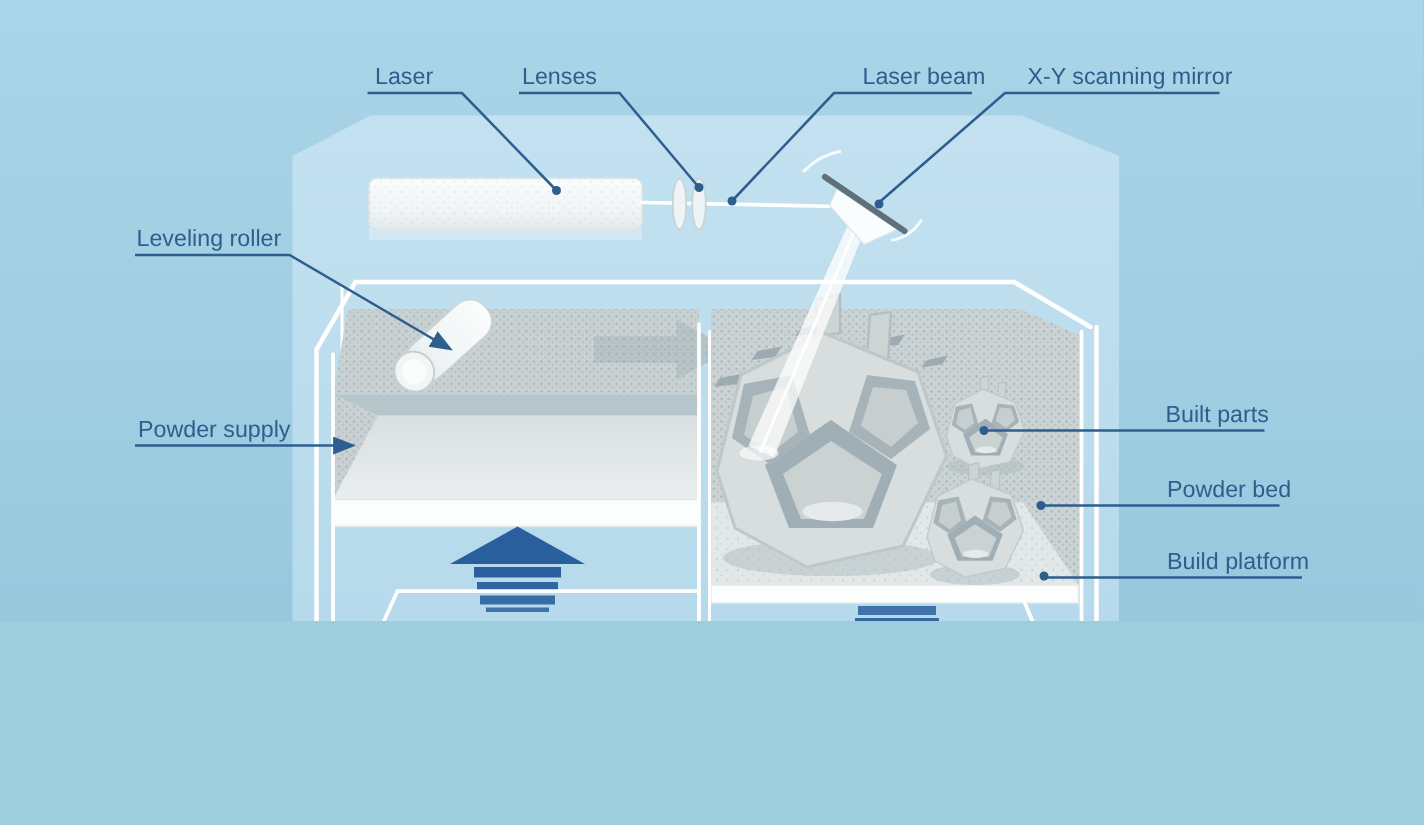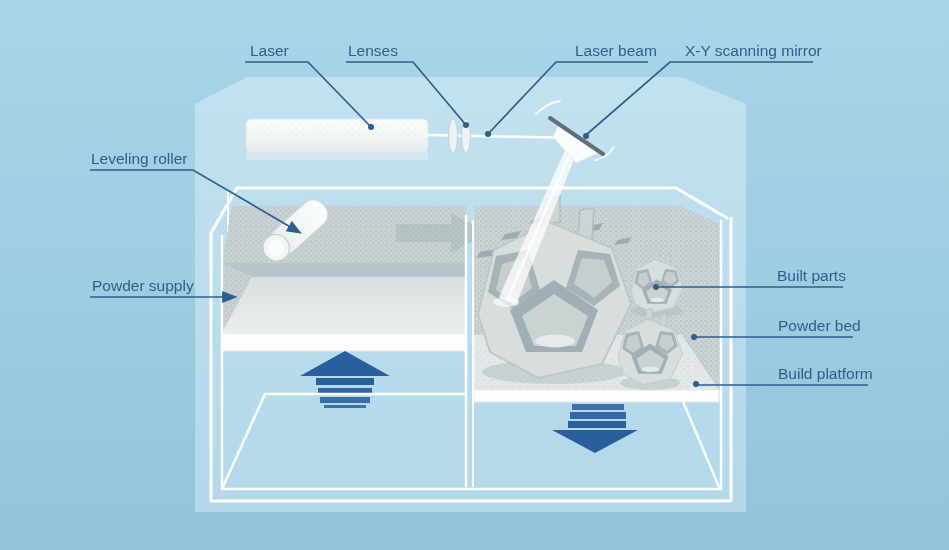--- a/index.html
+++ b/index.html
@@ -1,16 +1,16 @@
 <!DOCTYPE html>
 <html><head>
 <meta charset="utf-8">
 <style>
   html,body{margin:0;padding:0;background:#9ccede;}
-  .stage{position:relative;width:949px;height:550px;overflow:hidden;
+  .stage{position:relative;width:949px;height:414px;overflow:hidden;
          font-family:"Liberation Sans",sans-serif;}
   svg{display:block;}
   .lbl{font-family:"Liberation Sans",sans-serif;font-size:15.5px;fill:#2e5e8e;}
   .leader{stroke:#2e5e8e;stroke-width:1.7;fill:none;}
   .wline{stroke:#ffffff;fill:none;stroke-linecap:round;}
 </style>
 </head>
 <body>
 
 <div class="stage">

